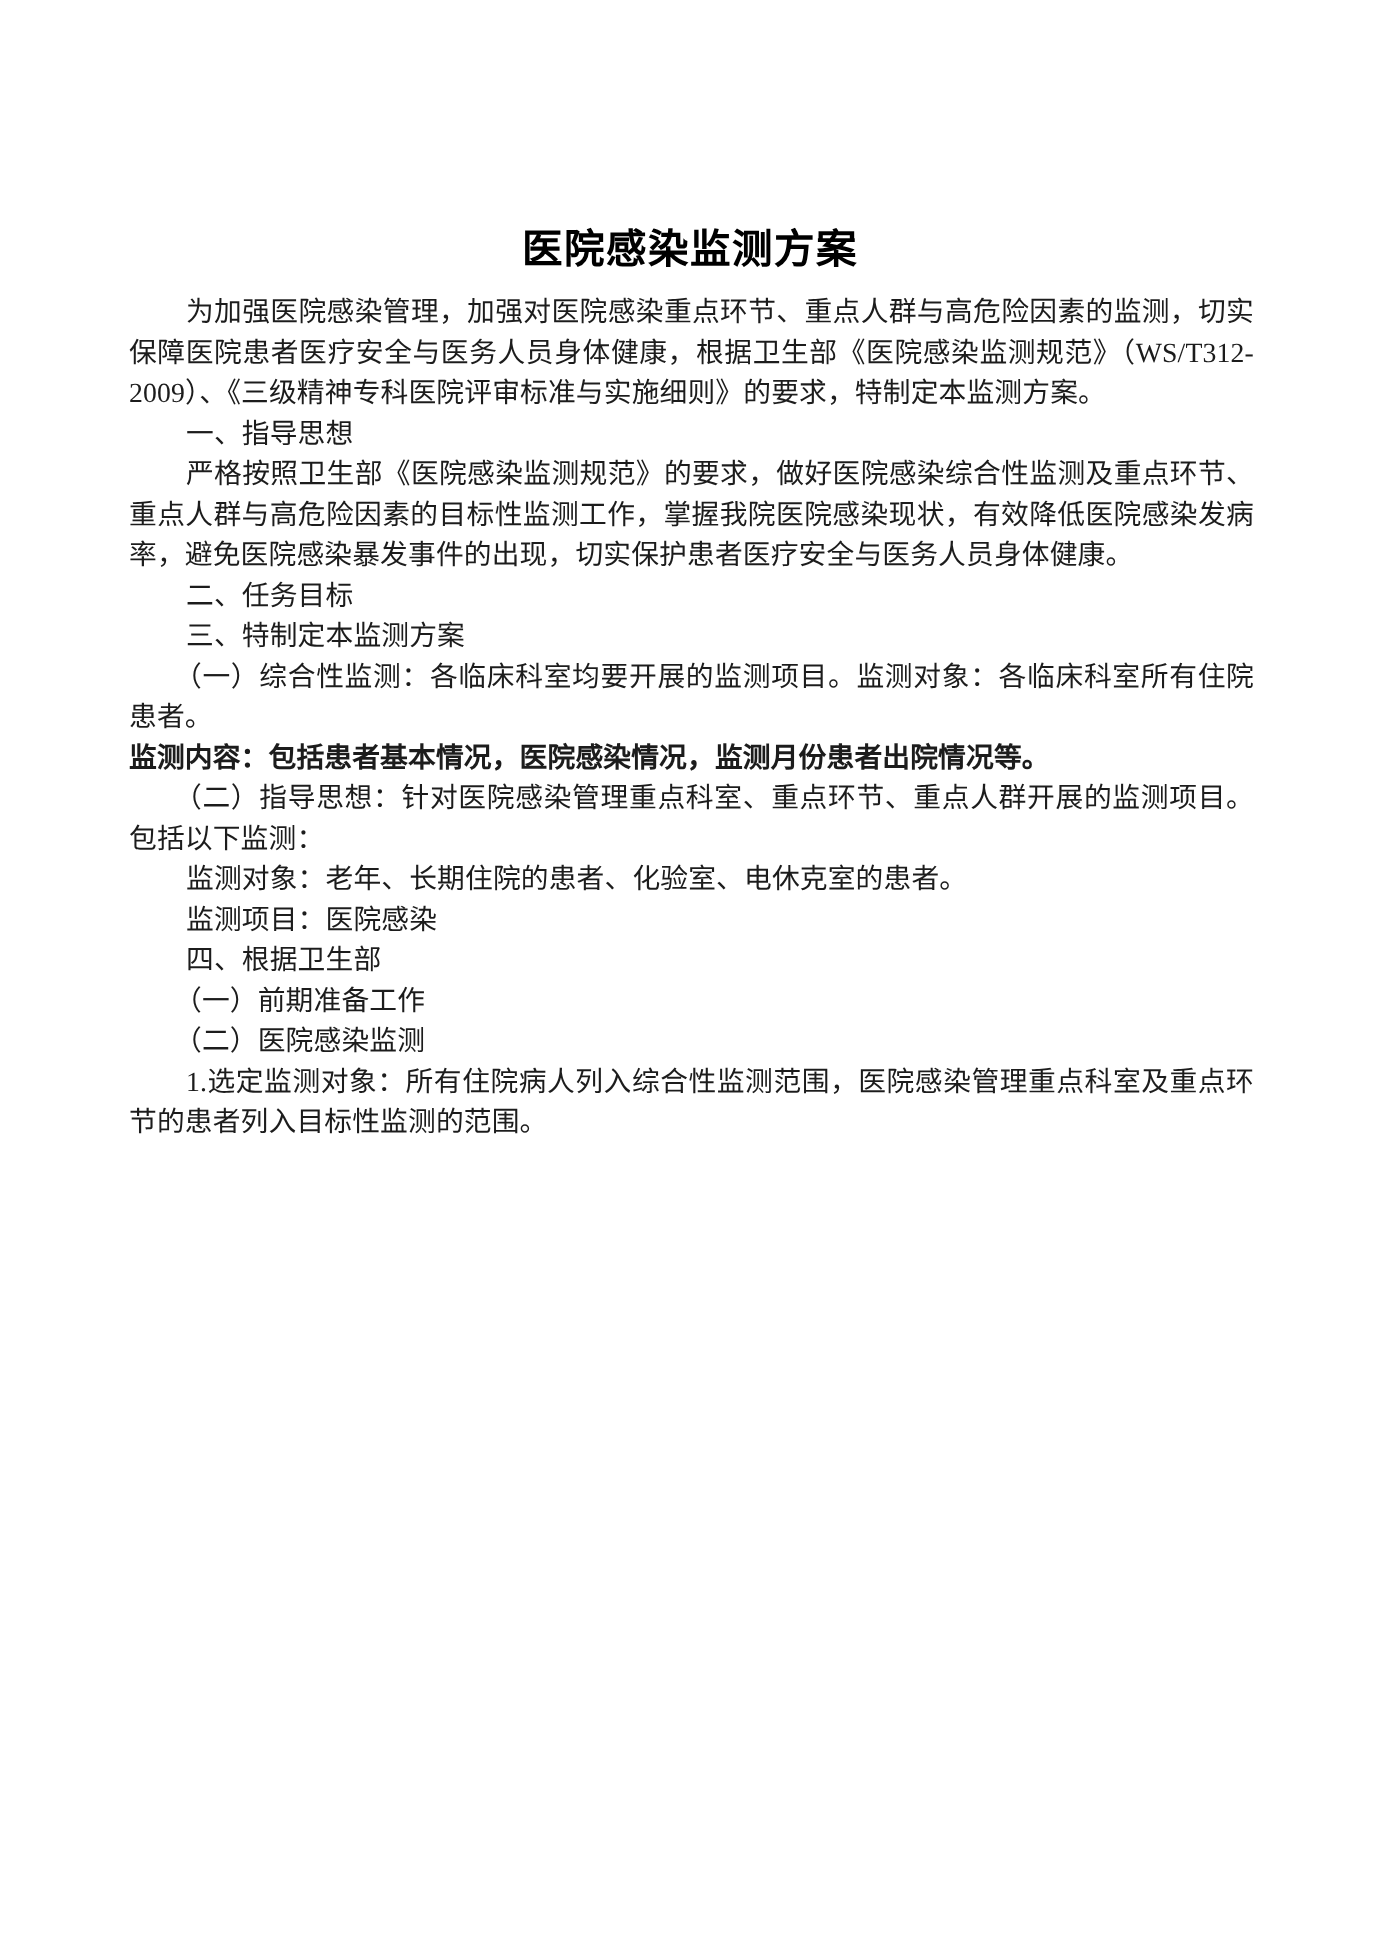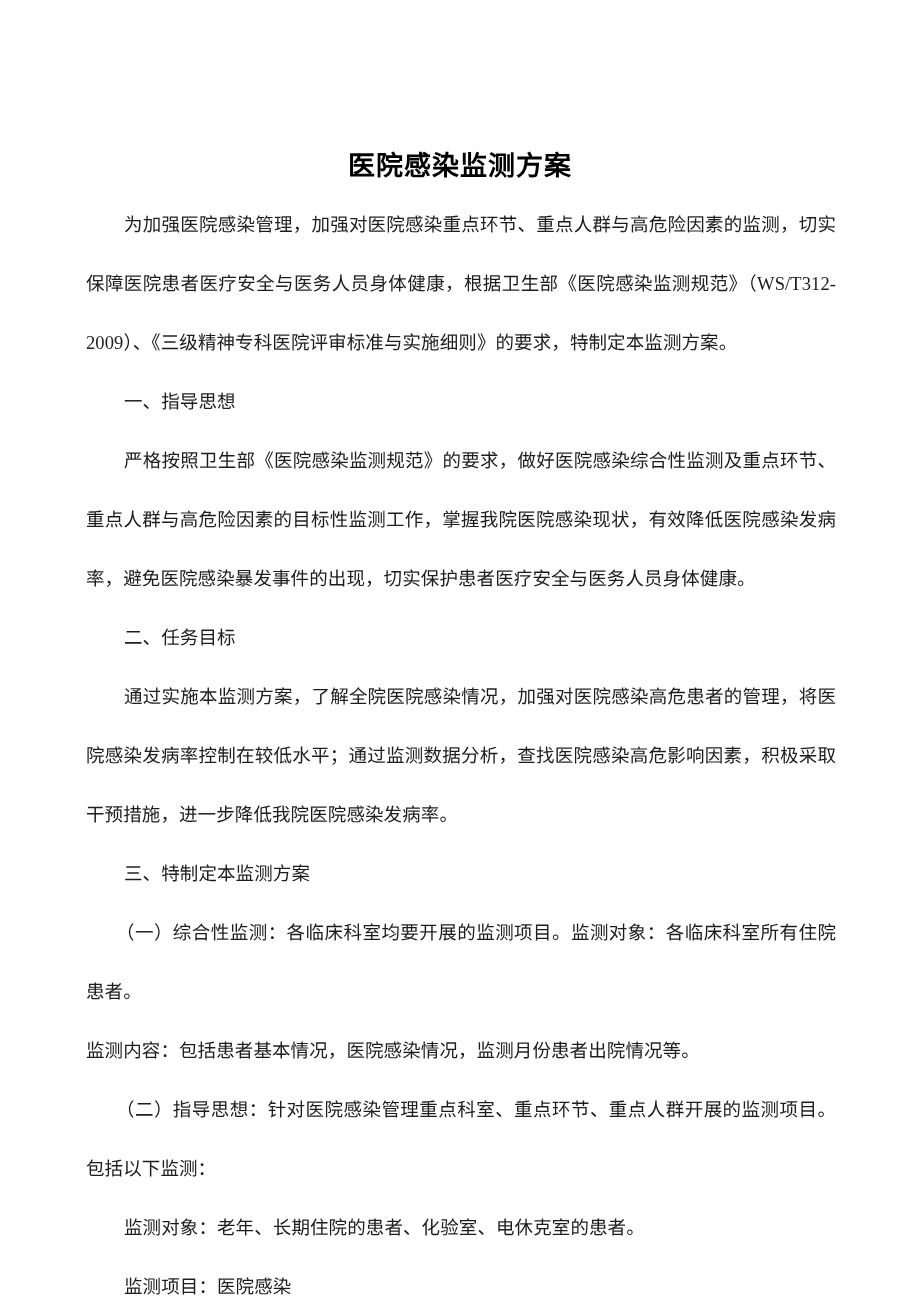--- a/index.html
+++ b/index.html
@@ -46,49 +46,48 @@
     position: absolute;
     top: 196px;
     left: 86px;
     width: 750px;
   }
 
   p.para {
     margin: 0;
     padding: 0;
     font-size: 18.5px;
-    line-height: 59px;
+    line-height: 27px;
     text-align: justify;
     text-justify: inter-ideograph;
     color: #1c1c1c;
     letter-spacing: 0.1px;
   }
 
   
   p.indent-2  { text-indent: 38px; }   
   p.indent-1h { text-indent: 30px; }   
-  p.indent-0  { text-indent: 0; }
+  p.indent-0  { text-indent: 0; font-weight: bold; }
 
   
   p.para + p.para { margin-top: 0; }
 </style>
 </head>
 <body>
 
 <div class="page">
 
   <h1 class="doc-title">医院感染监测方案</h1>
 
   <div class="body-block">
 
     <p class="para indent-2">为加强医院感染管理，加强对医院感染重点环节、重点人群与高危险因素的监测，切实保障医院患者医疗安全与医务人员身体健康，根据卫生部《医院感染监测规范》（WS/T312-2009）、《三级精神专科医院评审标准与实施细则》的要求，特制定本监测方案。</p>
     <p class="para indent-2">一、指导思想</p>
     <p class="para indent-2"> 严格按照卫生部《医院感染监测规范》的要求，做好医院感染综合性监测及重点环节、重点人群与高危险因素的目标性监测工作，掌握我院医院感染现状，有效降低医院感染发病率，避免医院感染暴发事件的出现，切实保护患者医疗安全与医务人员身体健康。</p>
     <p class="para indent-2">二、任务目标</p>
-    <p class="para indent-2">通过实施本监测方案，了解全院医院感染情况，加强对医院感染高危患者的管理，将医院感染发病率控制在较低水平；通过监测数据分析，查找医院感染高危影响因素，积极采取干预措施，进一步降低我院医院感染发病率。</p>
     <p class="para indent-2">三、特制定本监测方案</p>
     <p class="para indent-1h">（一）综合性监测：各临床科室均要开展的监测项目。监测对象：各临床科室所有住院患者。</p>
     <p class="para indent-0">监测内容：包括患者基本情况，医院感染情况，监测月份患者出院情况等。</p>
     <p class="para indent-1h">（二）指导思想：针对医院感染管理重点科室、重点环节、重点人群开展的监测项目。包括以下监测：</p>
     <p class="para indent-2">监测对象：老年、长期住院的患者、化验室、电休克室的患者。</p>
     <p class="para indent-2">监测项目：医院感染</p>
     <p class="para indent-2">四、根据卫生部</p>
     <p class="para indent-1h">（一）前期准备工作</p>
     <p class="para indent-1h">（二）医院感染监测</p>
     <p class="para indent-2">1.选定监测对象：所有住院病人列入综合性监测范围，医院感染管理重点科室及重点环节的患者列入目标性监测的范围。</p>

